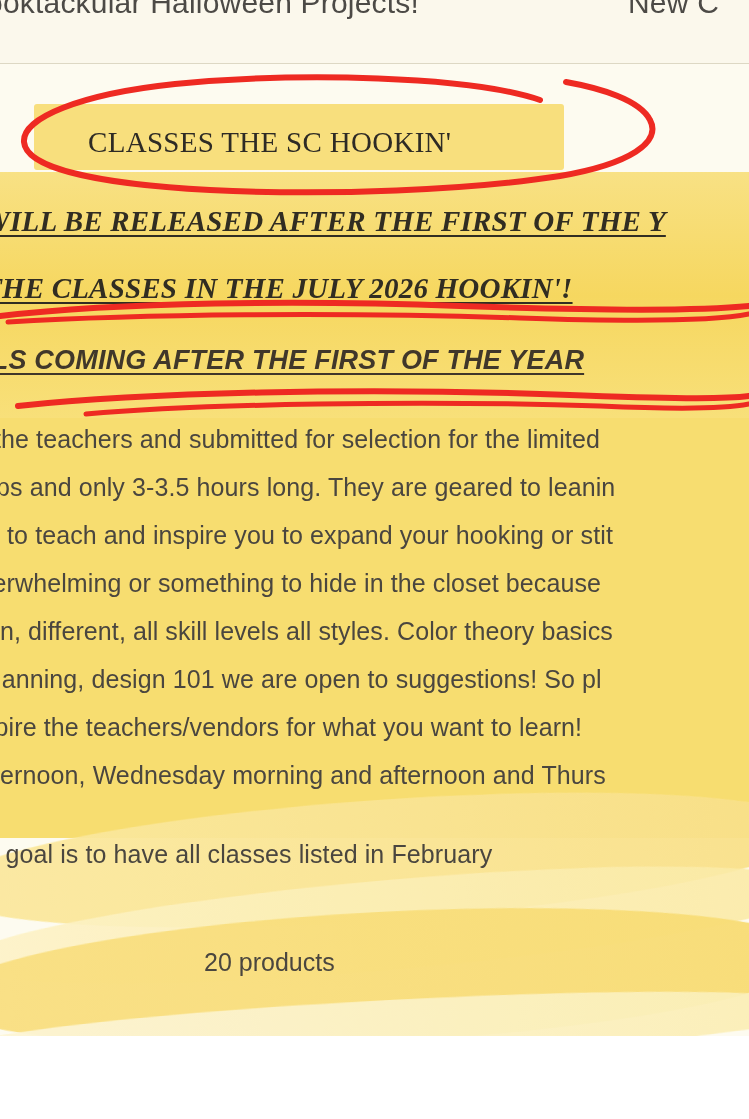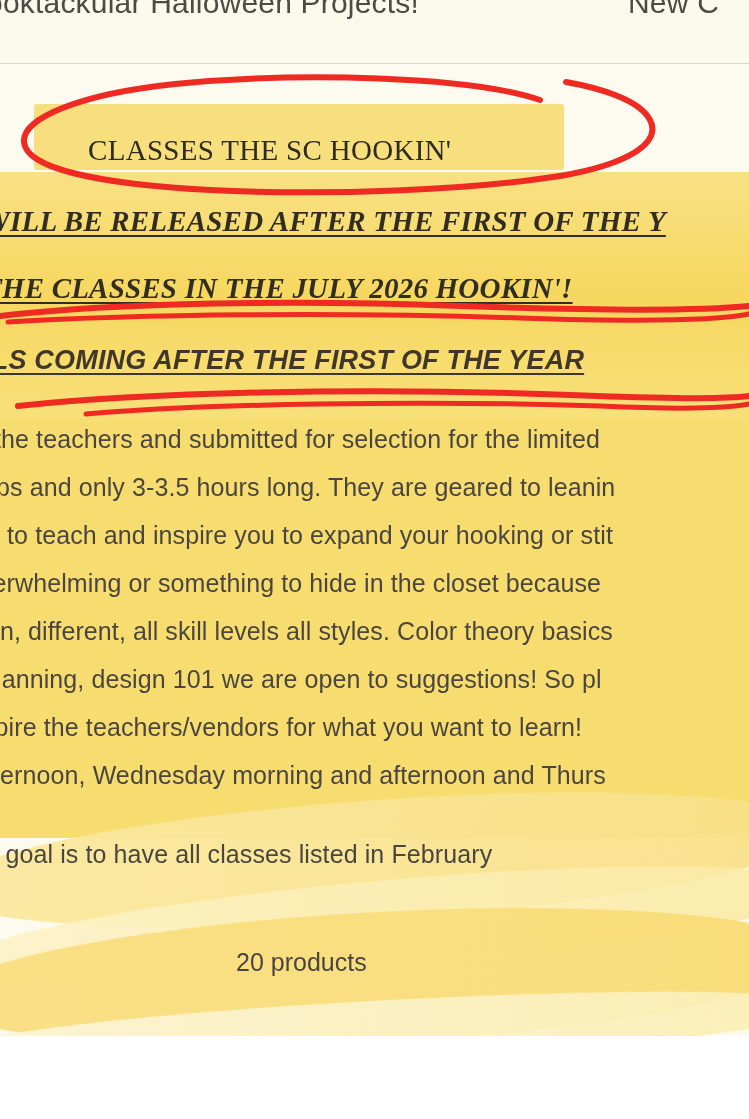--- a/index.html
+++ b/index.html
@@ -63,21 +63,21 @@
   
   .headline-hl {
     position: absolute;
     left: 34px; top: 104px;
     width: 530px; height: 66px;
     background: #f8df7d;
     border-radius: 3px;
   }
   .headline {
     position: absolute;
-    left: 88px; top: 134px;
+    left: 88px; top: 126px;
     font-family: "Liberation Serif", serif;
     font-size: 29px;
     color: #2e2b25;
     letter-spacing: .3px;
     white-space: nowrap;
   }
 
   
   .ann {
     position: absolute;
@@ -105,21 +105,20 @@
     letter-spacing: .1px;
   }
 
   .products-count {
     position: absolute;
     left: 204px; top: 948px;
     font-family: "Liberation Sans", sans-serif;
     font-size: 25px;
     color: #4a463f;
     white-space: nowrap;
-    margin-left: 32px;
   }
 
   
   .grid-area {
     position: absolute;
     left: 0; top: 1036px;
     width: 749px; height: 83px;
     background: #ffffff;
   }
 

